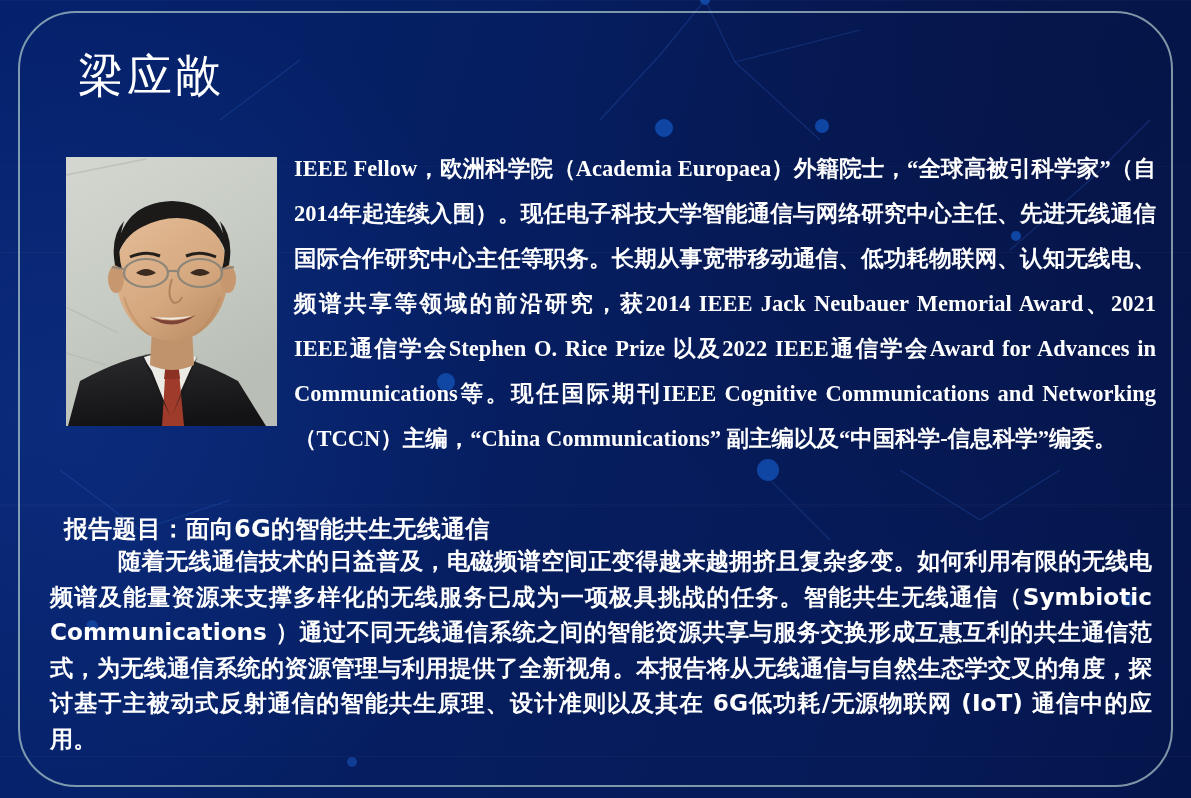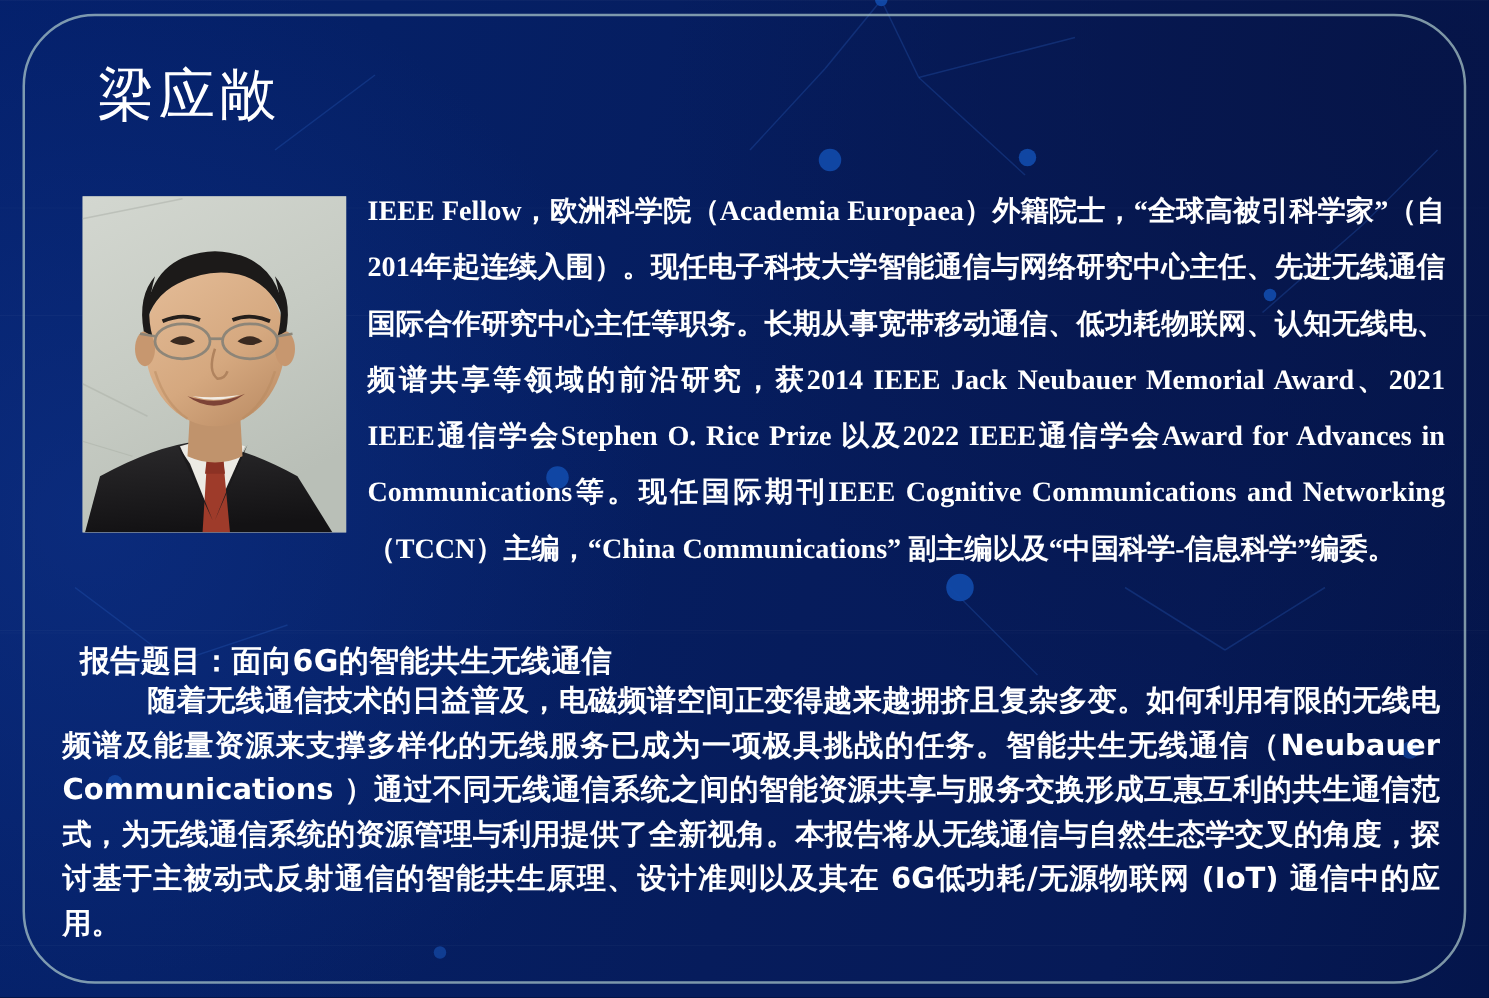--- a/index.html
+++ b/index.html
@@ -254,15 +254,15 @@
 
       <path d="M58 140 Q66 166 84 178" stroke="#b8895f" stroke-width="2" fill="none" opacity="0.5"></path>
       <path d="M154 140 Q146 166 128 178" stroke="#b8895f" stroke-width="2" fill="none" opacity="0.5"></path>
     </svg>
   </div>
 
   <div class="bio">IEEE Fellow，欧洲科学院（Academia Europaea）外籍院士，“全球高被引科学家”（自2014年起连续入围）。现任电子科技大学智能通信与网络研究中心主任、先进无线通信国际合作研究中心主任等职务。长期从事宽带移动通信、低功耗物联网、认知无线电、频谱共享等领域的前沿研究，获2014 IEEE Jack Neubauer Memorial Award、2021 IEEE通信学会Stephen O. Rice Prize 以及2022 IEEE通信学会Award for Advances in Communications等。现任国际期刊IEEE Cognitive Communications and Networking（TCCN）主编，“China Communications” 副主编以及“中国科学-信息科学”编委。</div>
 
   <div class="talk-title">报告题目：面向6G的智能共生无线通信</div>
 
-  <div class="abstract">随着无线通信技术的日益普及，电磁频谱空间正变得越来越拥挤且复杂多变。如何利用有限的无线电频谱及能量资源来支撑多样化的无线服务已成为一项极具挑战的任务。智能共生无线通信（Neubauer Communications ）通过不同无线通信系统之间的智能资源共享与服务交换形成互惠互利的共生通信范式，为无线通信系统的资源管理与利用提供了全新视角。本报告将从无线通信与自然生态学交叉的角度，探讨基于主被动式反射通信的智能共生原理、设计准则以及其在 6G低功耗/无源物联网 (IoT) 通信中的应用。</div>
+  <div class="abstract">随着无线通信技术的日益普及，电磁频谱空间正变得越来越拥挤且复杂多变。如何利用有限的无线电频谱及能量资源来支撑多样化的无线服务已成为一项极具挑战的任务。智能共生无线通信（Symbiotic Communications ）通过不同无线通信系统之间的智能资源共享与服务交换形成互惠互利的共生通信范式，为无线通信系统的资源管理与利用提供了全新视角。本报告将从无线通信与自然生态学交叉的角度，探讨基于主被动式反射通信的智能共生原理、设计准则以及其在 6G低功耗/无源物联网 (IoT) 通信中的应用。</div>
 
 </div>
 
 </body></html>

